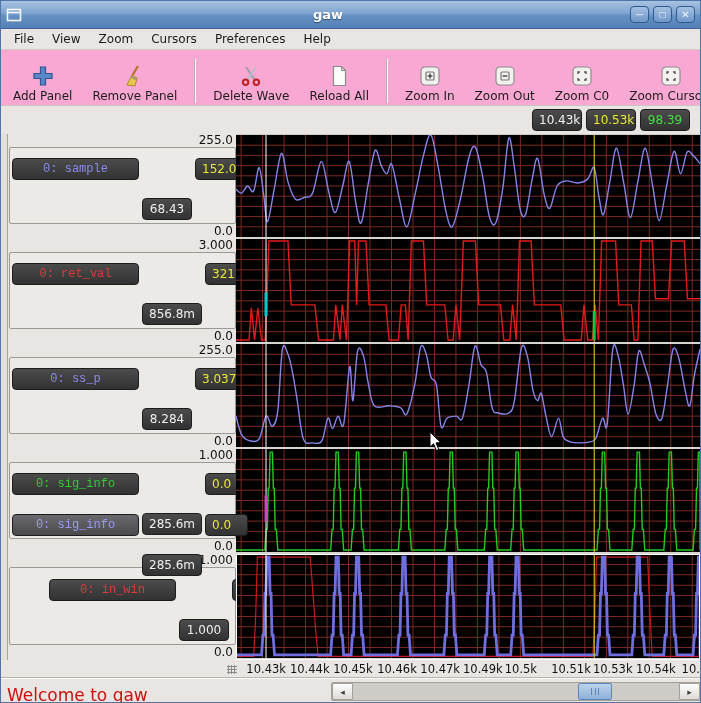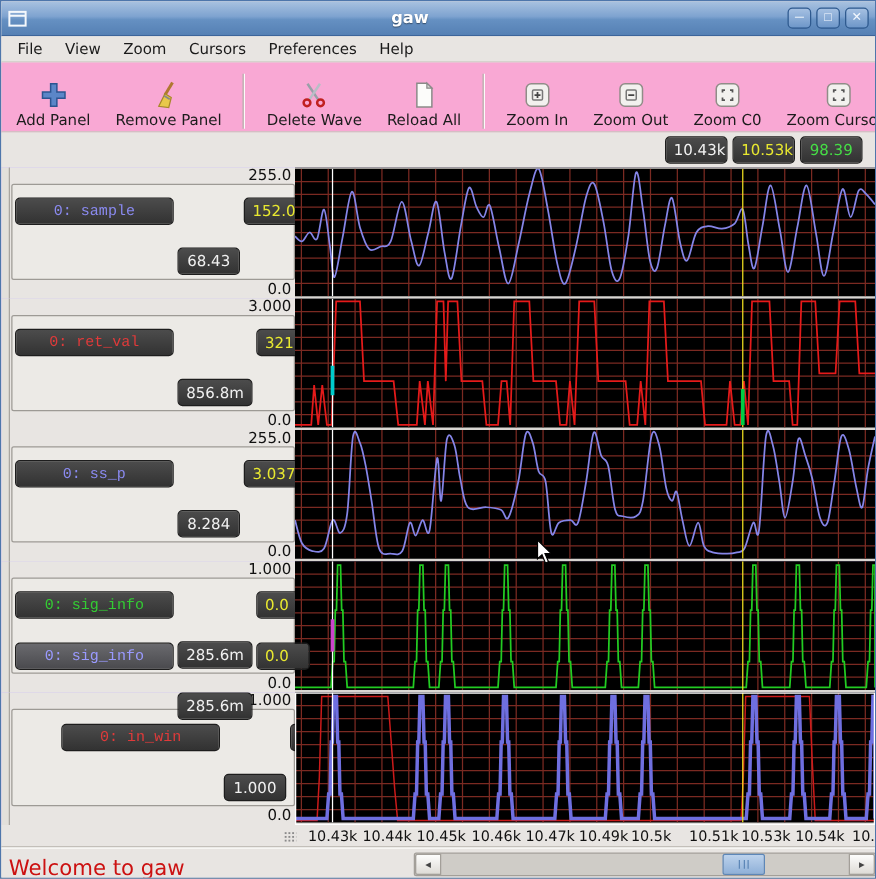--- a/index.html
+++ b/index.html
@@ -27,21 +27,21 @@
   .tb-btn .tb-label{font-size:12px;color:#1c1c1c;white-space:nowrap;}
   .tb-sep{width:2px;height:44px;margin:2px 7px;border-left:1px solid #b5b1ab;border-right:1px solid #fcfbf9;}
 
   
   .readout-row{height:28px;display:flex;justify-content:flex-end;align-items:center;gap:4px;padding-right:10px;background:#e8e5e2;}
   .dk{background:linear-gradient(#4c4c4c,#323232);border:1px solid #1d1d1d;border-radius:4px;
     color:#f0f0f0;font-size:12px;height:22px;font-family:inherit;}
   .ro-btn{width:50px;text-align:center;}
 
   
-  .panels{background:#c4b5fd;}
+  .panels{background:#ffffff;}
   .panel-row{display:flex;height:105px;}
   .panel-row.tall{height:106px;}
   .grip-col{width:7px;background:#e3e0db;border-right:1px solid #a9a5a0;}
   .label-col{width:228px;position:relative;background:#e8e5e2;}
   .ylabel{position:absolute;right:3px;font-size:12px;color:#111;height:13px;line-height:13px;}
   .ylabel.top{top:0;}
   .ylabel.bottom{bottom:1px;}
   .label-frame{position:absolute;left:1px;right:0;top:13px;bottom:15px;background:#eceae6;
     border:1px solid #9d9a95;border-radius:2px;display:flex;flex-direction:column;justify-content:flex-end;padding:2px 2px 3px 2px;}
   .sig-row{display:flex;gap:3px;margin-top:3px;}

